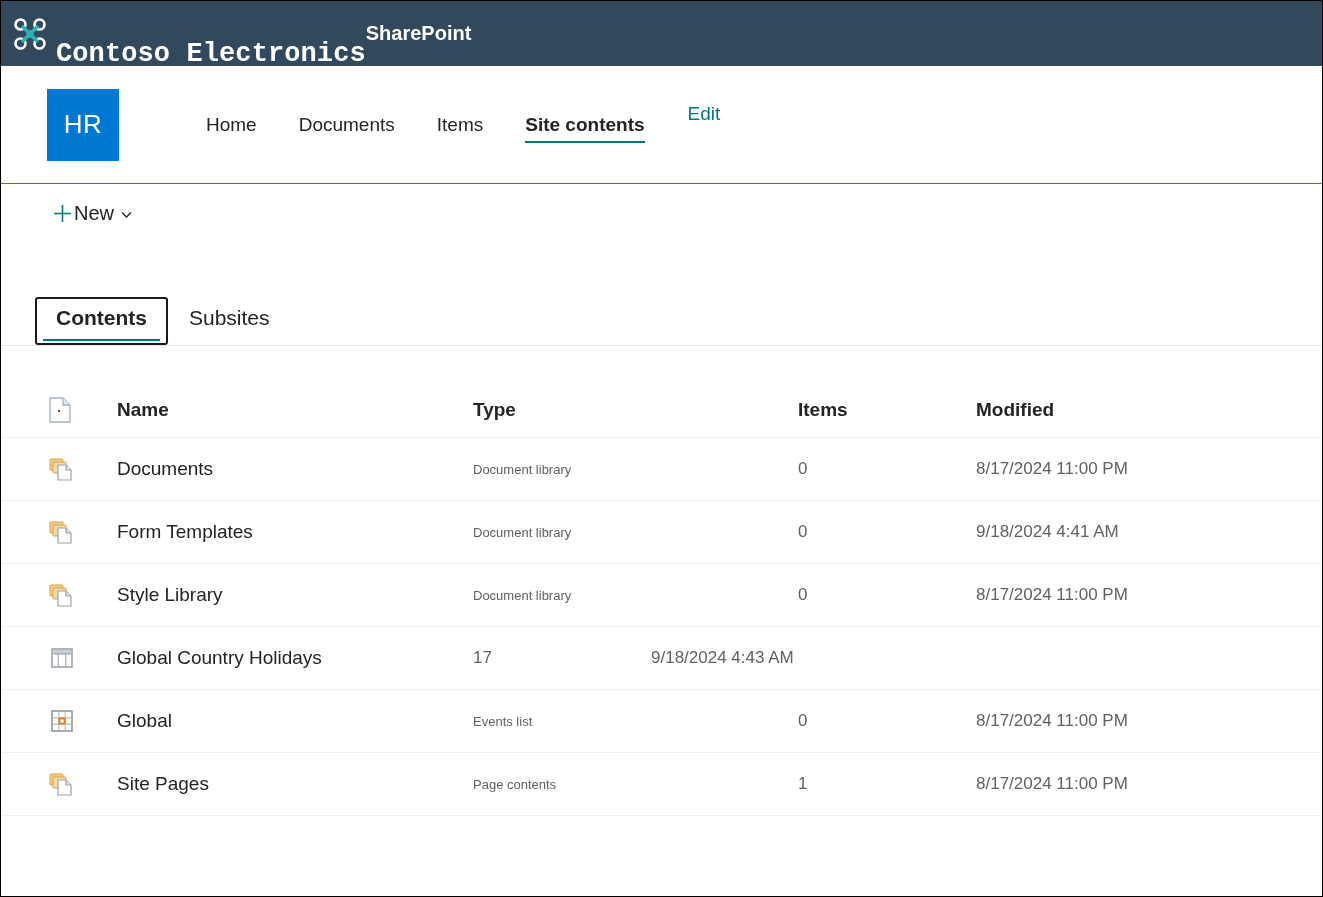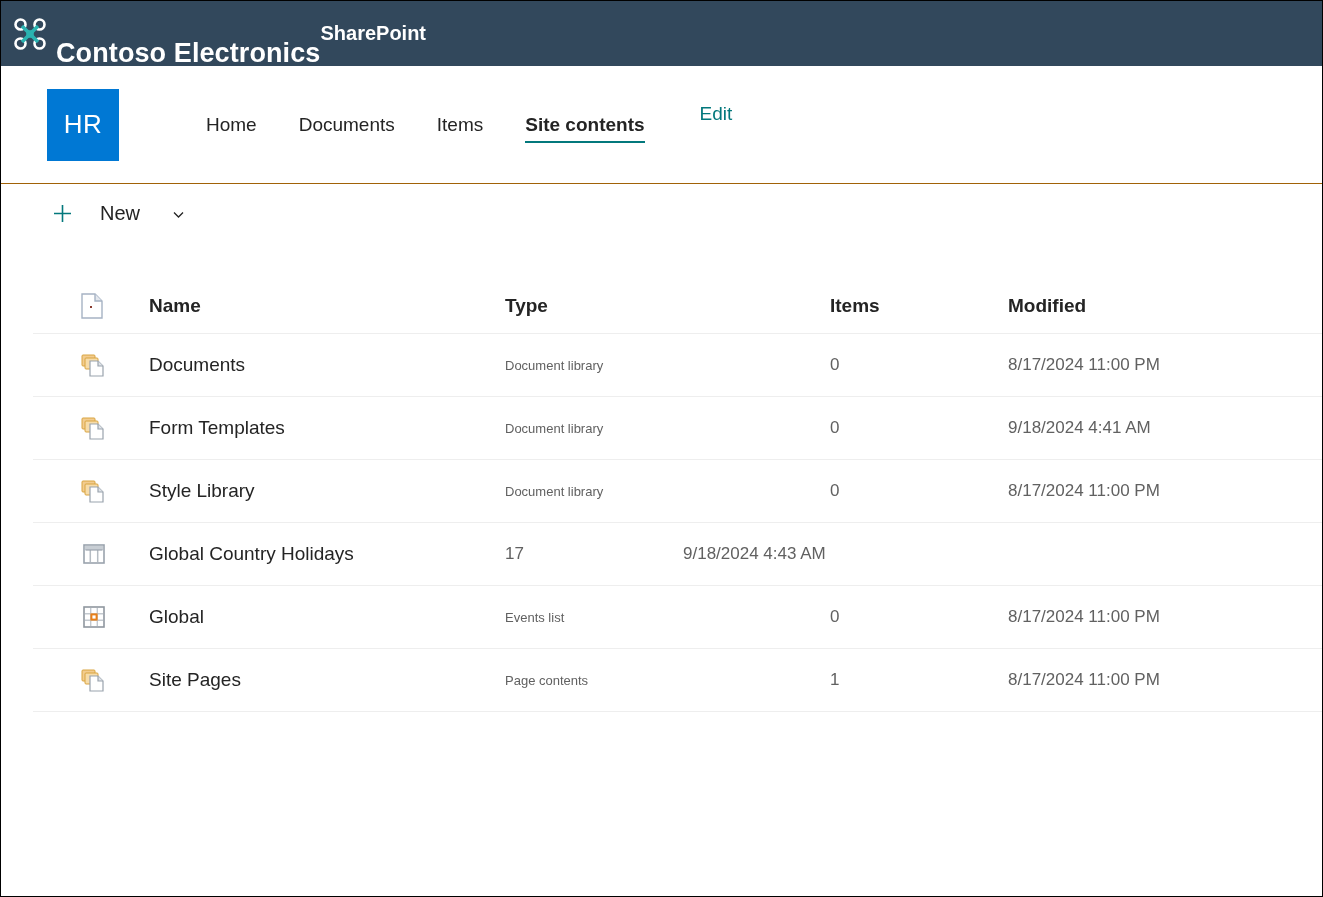--- a/index.html
+++ b/index.html
@@ -35,21 +35,21 @@
     align-items: center;
     gap: 9px;
   }
   .brand-logo {
     width: 34px;
     height: 34px;
     flex-shrink: 0;
   }
   .brand-name {
     color: #ffffff;
-    font-family: Liberation Sans, sans-serif;
+    font-family: Liberation Mono, monospace;
     font-size: 27px;
     font-weight: 700;
     letter-spacing: 0.1px;
     white-space: nowrap;
     margin-top: 40px;
   }
   .suite-app {
     color: #ffffff;
     font-size: 20px;
     font-weight: 700;
@@ -108,37 +108,37 @@
     position: absolute;
     left: 21px;
     right: 21px;
     bottom: 4px;
     height: 2px;
     background: #03787c;
   }
   .nav-edit {
     font-size: 19px;
     color: #03787c;
-    margin-left: 34px;
+    margin-left: 22px;
     cursor: pointer;
     white-space: nowrap;
   }
 
   
   .command-bar {
     height: 58px;
     display: flex;
     align-items: center;
     padding-left: 46px;
     background: #ffffff;
   }
   .new-button {
     display: flex;
     align-items: center;
-    gap: 28px;
+    gap: 2px;
     cursor: pointer;
     padding: 6px 6px;
   }
   .plus-icon {
     width: 19px;
     height: 19px;
     flex-shrink: 0;
     display: block;
   }
   .new-label {
@@ -192,21 +192,20 @@
     padding: 0 0 0 0;
     margin-top: 36px;
   }
   .row {
     display: flex;
     align-items: center;
     height: 63px;
     border-bottom: 1px solid #eeeeee;
     padding-left: 48px;
     padding-right: 30px;
-    margin-left: 32px;
   }
   .row.header-row {
     border-bottom: 1px solid #eeeeee;
     height: 56px;
   }
   .cell-icon {
     width: 68px;
     flex-shrink: 0;
     display: flex;
     align-items: center;
@@ -290,20 +289,24 @@
       </span>
       <span class="new-label">New</span>
       <span class="chevron-icon">
         <svg viewBox="0 0 13 13" width="13" height="13" aria-hidden="true">
           <path d="M2 4.5 L6.5 9 L11 4.5" stroke="#242424" stroke-width="1.3" fill="none"></path>
         </svg>
       </span>
     </div>
   </div>
 
+  <div class="tabs-row">
+    <div class="tab active">Contents</div>
+    <div class="tab">Subsites</div>
+  </div>
 
   <div class="table-wrap">
 
     <div class="row header-row">
       <div class="cell-icon">
         <svg viewBox="0 0 22 26" width="22" height="26" aria-hidden="true">
           <path d="M1 1 H14 L21 8 V25 H1 Z" fill="#ffffff" stroke="#a6b3c4" stroke-width="1.4"></path>
           <path d="M14 1 V8 H21" fill="#e4e8ee" stroke="#a6b3c4" stroke-width="1.4"></path>
           <rect x="9" y="13" width="2" height="2" fill="#8a3b2f"></rect>
         </svg>

